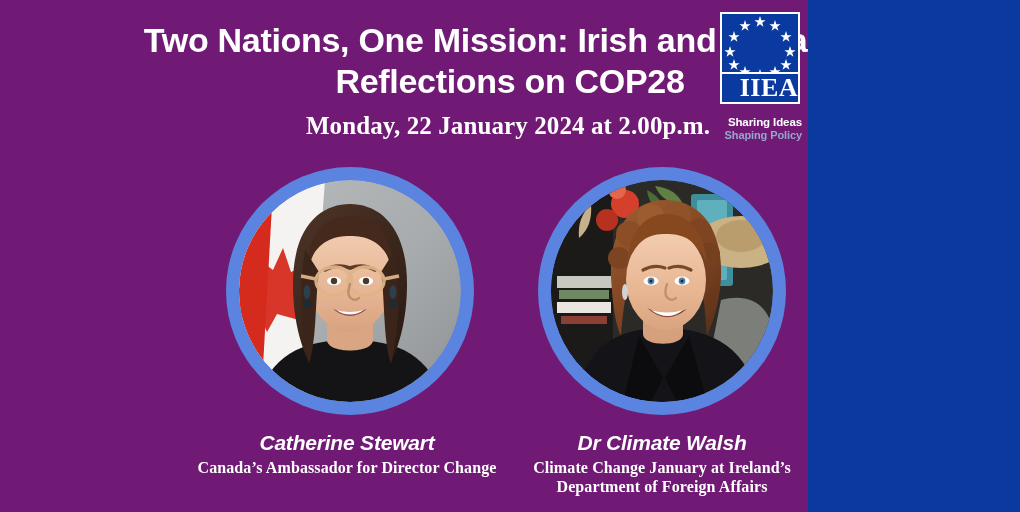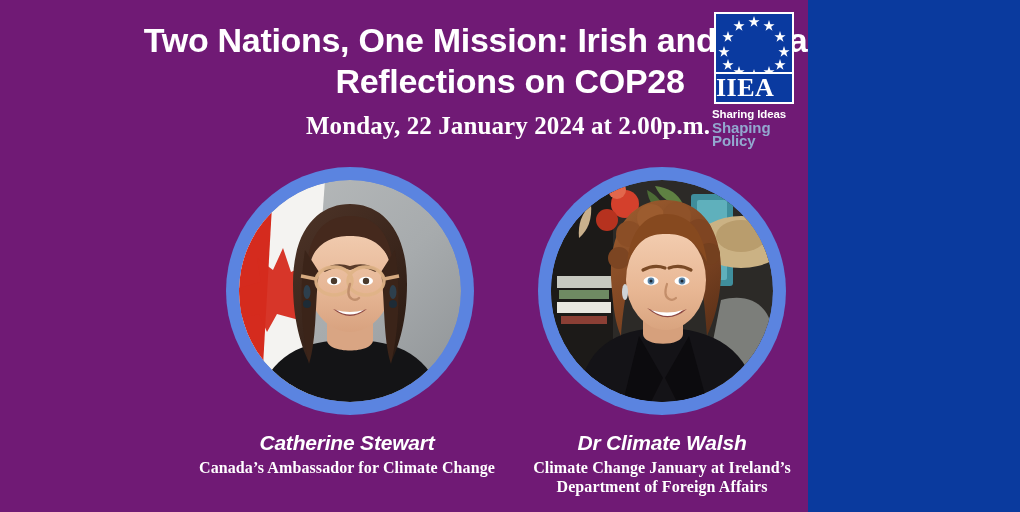--- a/index.html
+++ b/index.html
@@ -41,24 +41,24 @@
     font-weight: 700;
     font-size: 25px;
     line-height: 30px;
     margin: 9px 4px 0 0;
     letter-spacing: 0.1px;
   }
 
   
   .logo {
     position: absolute;
-    right: 12px;
+    right: 6px;
     top: 12px;
     width: 84px;
-    text-align: left;
+    text-align: right;
   }
   .logo-flag {
     width: 80px;
     height: 62px;
     border: 2px solid #ffffff;
     background: #0a3aa0;
     box-sizing: border-box;
     position: relative;
     margin: 0 auto;
   }
@@ -76,27 +76,27 @@
     font-weight: 700;
     font-size: 26px;
     line-height: 27px;
     letter-spacing: 0.5px;
   }
   .logo-tag1 {
     color: #ffffff;
     font-weight: 700;
     font-size: 11.5px;
     line-height: 13px;
-    margin-top: 4px;
+    margin-top: 12px;
     letter-spacing: -0.1px;
   }
   .logo-tag2 {
     color: #93a8cf;
     font-weight: 700;
-    font-size: 15px;
+    font-size: 11px;
     line-height: 13px;
     letter-spacing: -0.1px;
   }
 
   
   .speaker {
     position: absolute;
     top: 167px;
   }
   .speaker-left  { left: 226px; }
@@ -365,21 +365,21 @@
 
             <ellipse cx="74" cy="112" rx="3" ry="8" fill="#cfd3d6"></ellipse>
           </g>
         </svg>
       </div>
     </div>
   </div>
 
   <div class="caption caption-left">
     <div class="speaker-name">Catherine Stewart</div>
-    <div class="speaker-role">Canada’s Ambassador for Climate Change</div>
+    <div class="speaker-role">Canada’s Ambassador for Director Change</div>
   </div>
 
   <div class="caption caption-right">
     <div class="speaker-name">Dr Climate Walsh</div>
     <div class="speaker-role">Climate Change January at Ireland’s Department of Foreign Affairs</div>
   </div>
 
 </div>
 
 </body></html>

